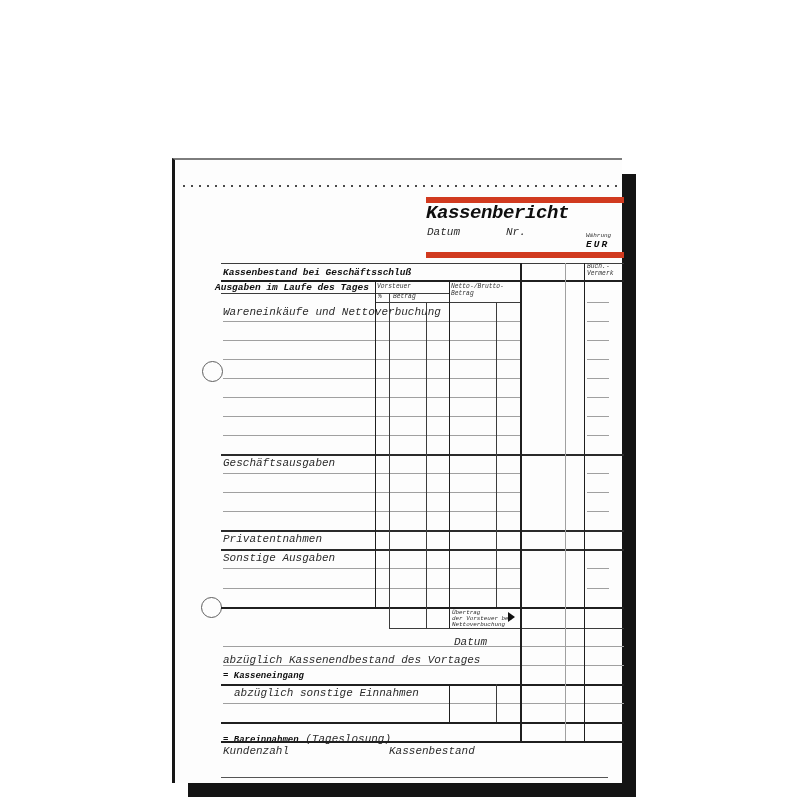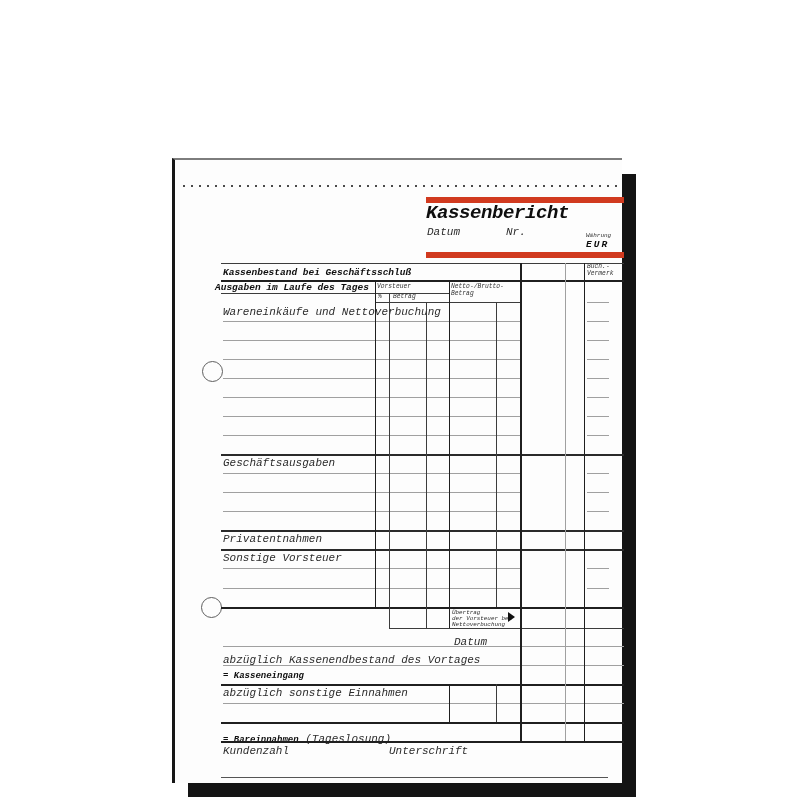--- a/index.html
+++ b/index.html
@@ -65,38 +65,38 @@
   <div class="abs tiny" style="left:202px;top:124px;">Vorsteuer</div>
   <div class="abs tiny" style="left:203px;top:134px;">%</div>
   <div class="abs tiny" style="left:218px;top:134px;">Betrag</div>
   <div class="abs tiny" style="left:276px;top:124px;">
     <span>Netto-/Brutto-</span><br>
     <span>Betrag</span>
   </div>
   <div class="abs lbl" style="left:48px;top:146px;">Wareneinkäufe und Nettoverbuchung</div>
   <div class="abs lbl" style="left:48px;top:297px;">Geschäftsausgaben</div>
   <div class="abs lbl" style="left:48px;top:373px;">Privatentnahmen</div>
-  <div class="abs lbl" style="left:48px;top:392px;">Sonstige Vorsteuer</div>
+  <div class="abs lbl" style="left:48px;top:392px;">Sonstige Ausgaben</div>
 
   <div class="abs micro" style="left:277px;top:450px;">
     <span>Übertrag</span><br>
     <span>der Vorsteuer bei</span><br>
     <span>Nettoverbuchung</span>
   </div>
   <div class="arrow-right" style="left:333px;top:452px;"></div>
 
   <div class="abs lbl" style="left:279px;top:476px;">Datum</div>
   <div class="abs lbl" style="left:48px;top:494px;">abzüglich Kassenendbestand des Vortages</div>
   <div class="abs sect" style="left:48px;top:512px;font-size:9px;">= Kasseneingang</div>
-  <div class="abs lbl" style="left:48px;top:527px;">abzüglich sonstige Einnahmen</div>
+  <div class="abs lbl" style="left:59px;top:527px;">abzüglich sonstige Einnahmen</div>
   <div class="abs" style="left:48px;top:569px;">
     <span class="sect" style="font-size:9px;">= Bareinnahmen</span><span class="lbl"> (Tageslosung)</span>
   </div>
   <div class="abs lbl" style="left:48px;top:585px;">Kundenzahl</div>
-  <div class="abs lbl" style="left:214px;top:585px;">Unterschrift</div>
+  <div class="abs lbl" style="left:214px;top:585px;">Kassenbestand</div>
 
   <div id="lines">
       <div class="ln" style="left: 46px; top: 103px; width: 403px; height: 1.3px; background: rgb(60, 60, 60);"></div>
       <div class="ln" style="left: 46px; top: 120px; width: 403px; height: 2px; background: rgb(31, 31, 31);"></div>
       <div class="ln" style="left: 46px; top: 133px; width: 228px; height: 1.2px; background: rgb(60, 60, 60);"></div>
       <div class="ln" style="left: 200px; top: 142px; width: 145px; height: 1px; background: rgb(60, 60, 60);"></div>
       <div class="ln" style="left: 412px; top: 142px; width: 22px; height: 1px; background: rgb(160, 160, 160);"></div>
       <div class="ln" style="left: 48px; top: 161px; width: 297px; height: 1px; background: rgb(160, 160, 160);"></div>
       <div class="ln" style="left: 412px; top: 161px; width: 22px; height: 1px; background: rgb(160, 160, 160);"></div>
       <div class="ln" style="left: 48px; top: 180px; width: 297px; height: 1px; background: rgb(160, 160, 160);"></div>

